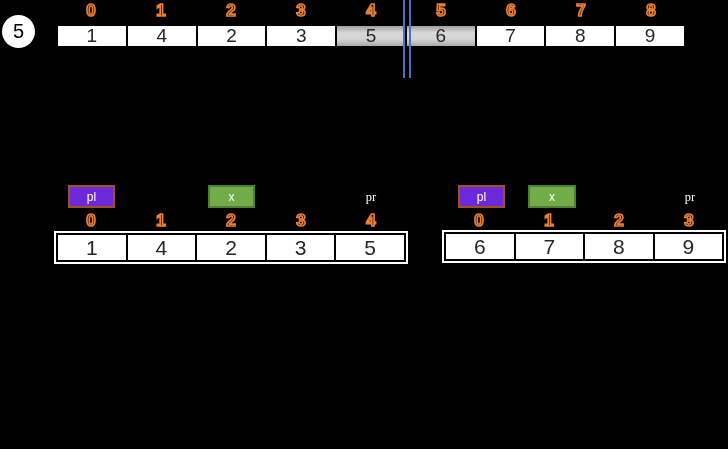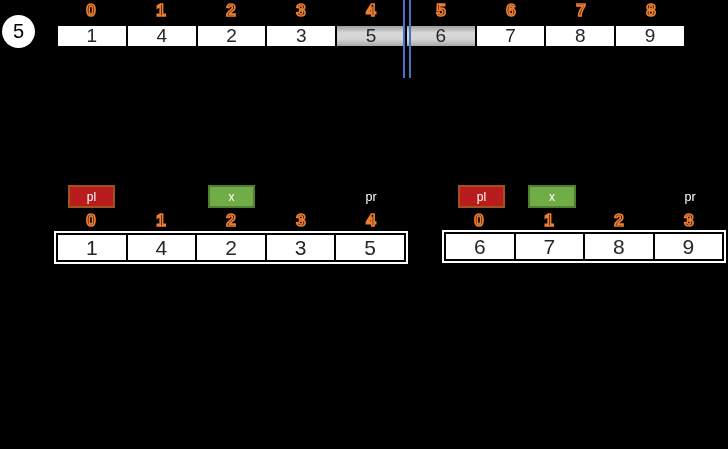--- a/index.html
+++ b/index.html
@@ -39,24 +39,24 @@
   .split{
     position:absolute;left:403px;top:0;width:8px;height:78px;box-sizing:border-box;
     border-left:2px solid #4472C4;border-right:2px solid #4472C4;
   }
   
   .badge{
     position:absolute;width:47px;height:23px;box-sizing:border-box;border:2px solid;
     display:flex;align-items:center;justify-content:center;
     color:#fff;font-size:12px;top:185px;
   }
-  .badge.orange{background:#b91c1c;border-color:#A0521E;}
+  .badge.orange{background:#6d28d9;border-color:#A0521E;}
   .badge.green{background:#70AD47;border-color:#507E32;}
   .pr-label{
-    position:absolute;top:190px;width:32px;text-align:center;color:#fff;font-size:12.5px;
+    position:absolute;top:190px;width:32px;text-align:center;color:#fff;font-size:12.5px;font-family:Liberation Serif, serif;
   }
 </style>
 </head>
 <body>
 
 <div id="stage">
 
   <div class="pivot">5</div>
 
   <div class="idx-row" style="left:56px;top:1px;">

